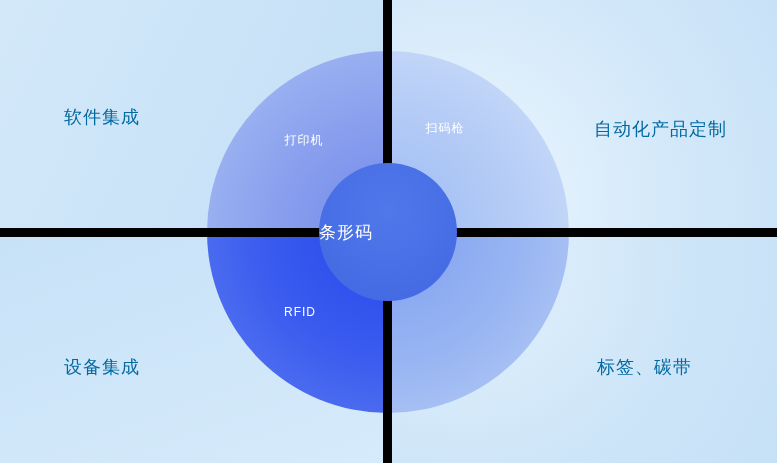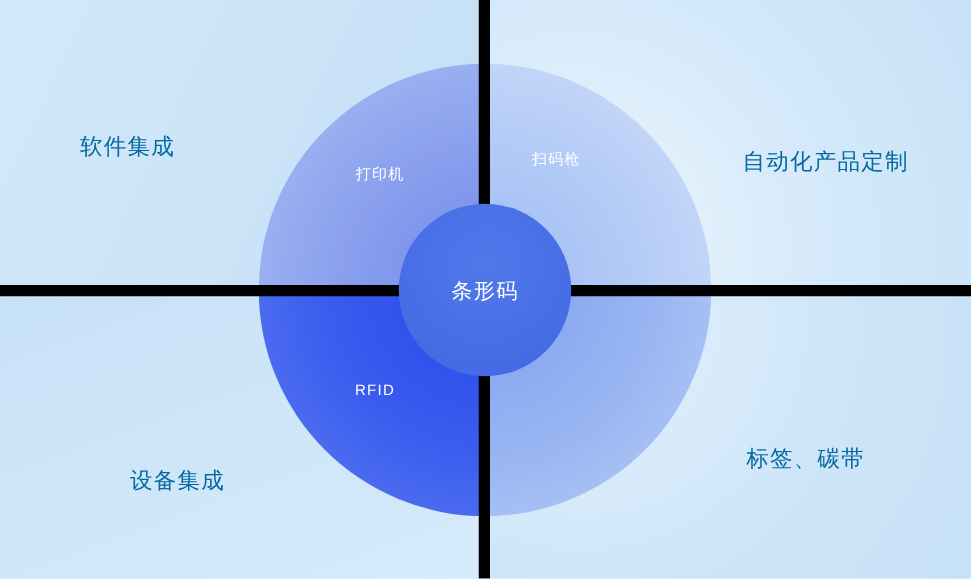--- a/index.html
+++ b/index.html
@@ -51,21 +51,20 @@
   
   .center-circle {
     position: absolute;
     left: 319px; top: 163px;
     width: 138px; height: 138px;
     border-radius: 50%;
     background: radial-gradient(circle at 50% 35%, #5078ea 0%, #4267e2 100%);
     z-index: 4;
     display: flex;
     align-items: center;
-    justify-content: center;
   }
   .center-circle span {
     color: #ffffff;
     font-size: 17px;
     letter-spacing: 1px;
   }
 
   
   .ring-label {
     position: absolute;
@@ -85,21 +84,21 @@
   .corner-label {
     position: absolute;
     z-index: 5;
     color: #0369a1;
     font-size: 18px;
     letter-spacing: 1px;
     white-space: nowrap;
   }
   .corner-label.tl { left: 64px; top: 105px; }
   .corner-label.tr { left: 594px; top: 105px; margin-top: 12px; }
-  .corner-label.bl { left: 64px; top: 372px; margin-left: 40px; }
+  .corner-label.bl { left: 64px; top: 355px; }
   .corner-label.br { left: 597px; top: 355px; font-family: Liberation Mono, monospace; }
 </style>
 </head>
 <body>
 
 <div class="canvas">
 
   <div class="bg-q tl"></div>
   <div class="bg-q tr"></div>
   <div class="bg-q bl"></div>

